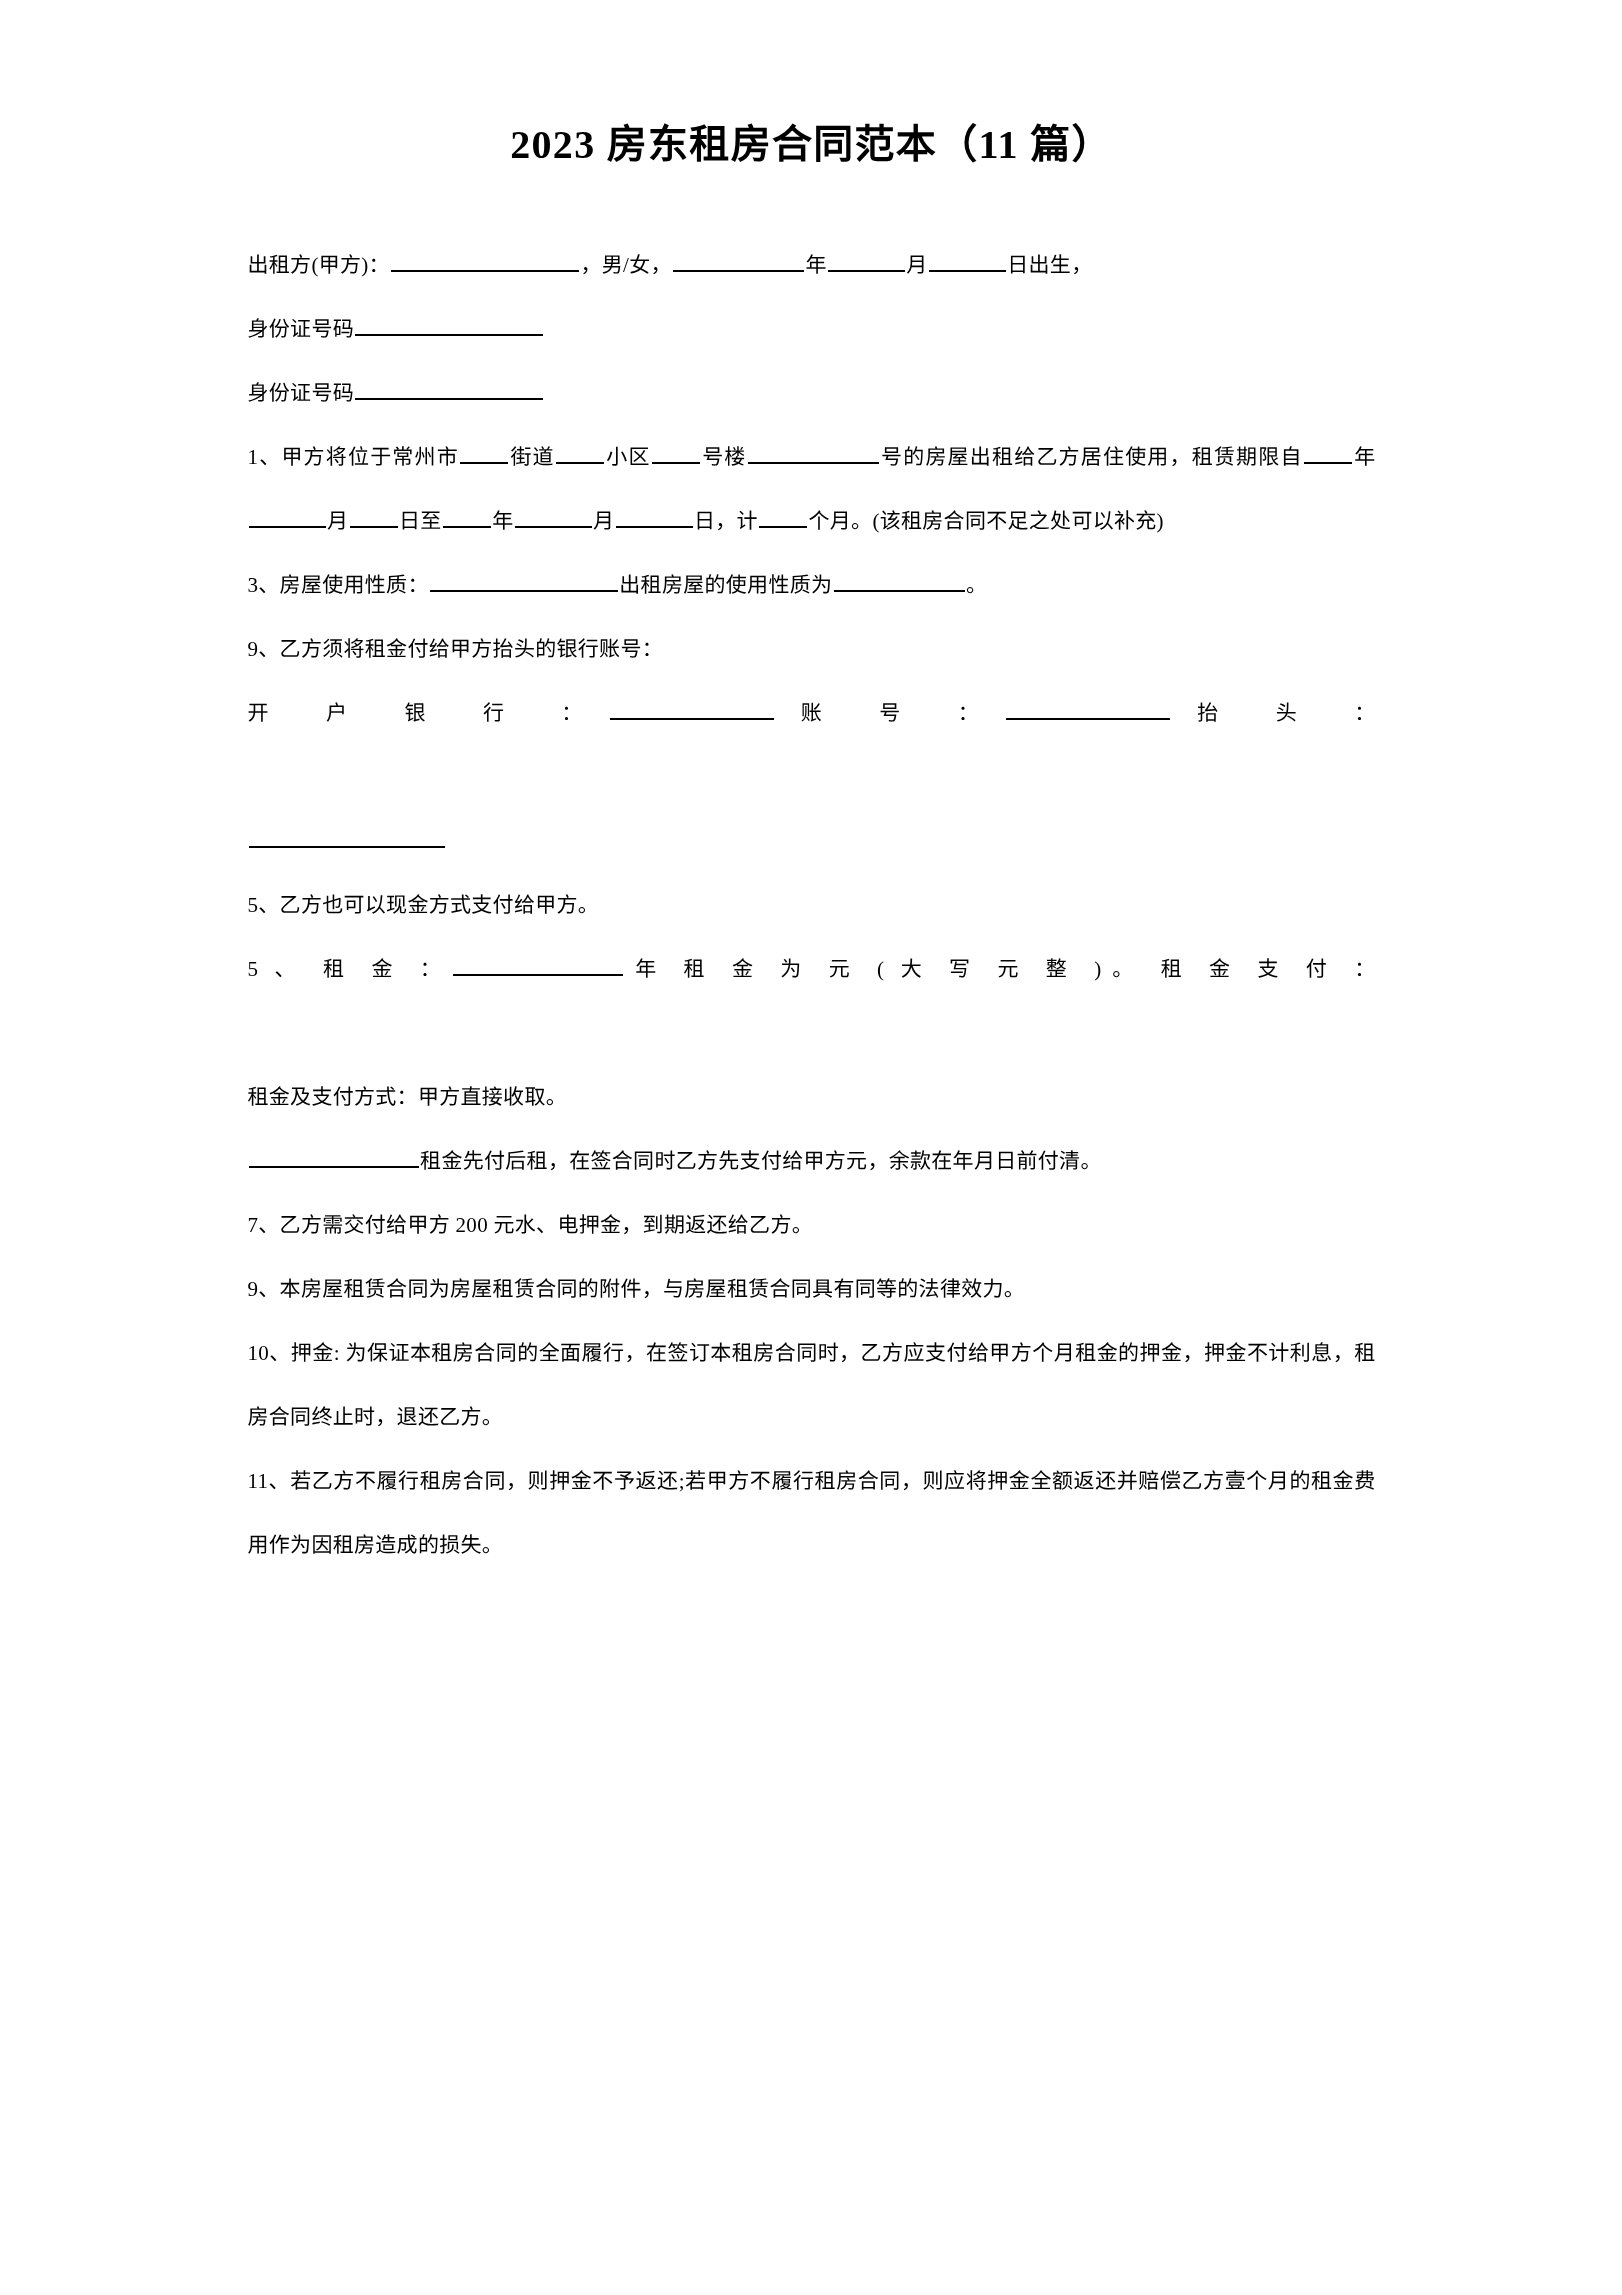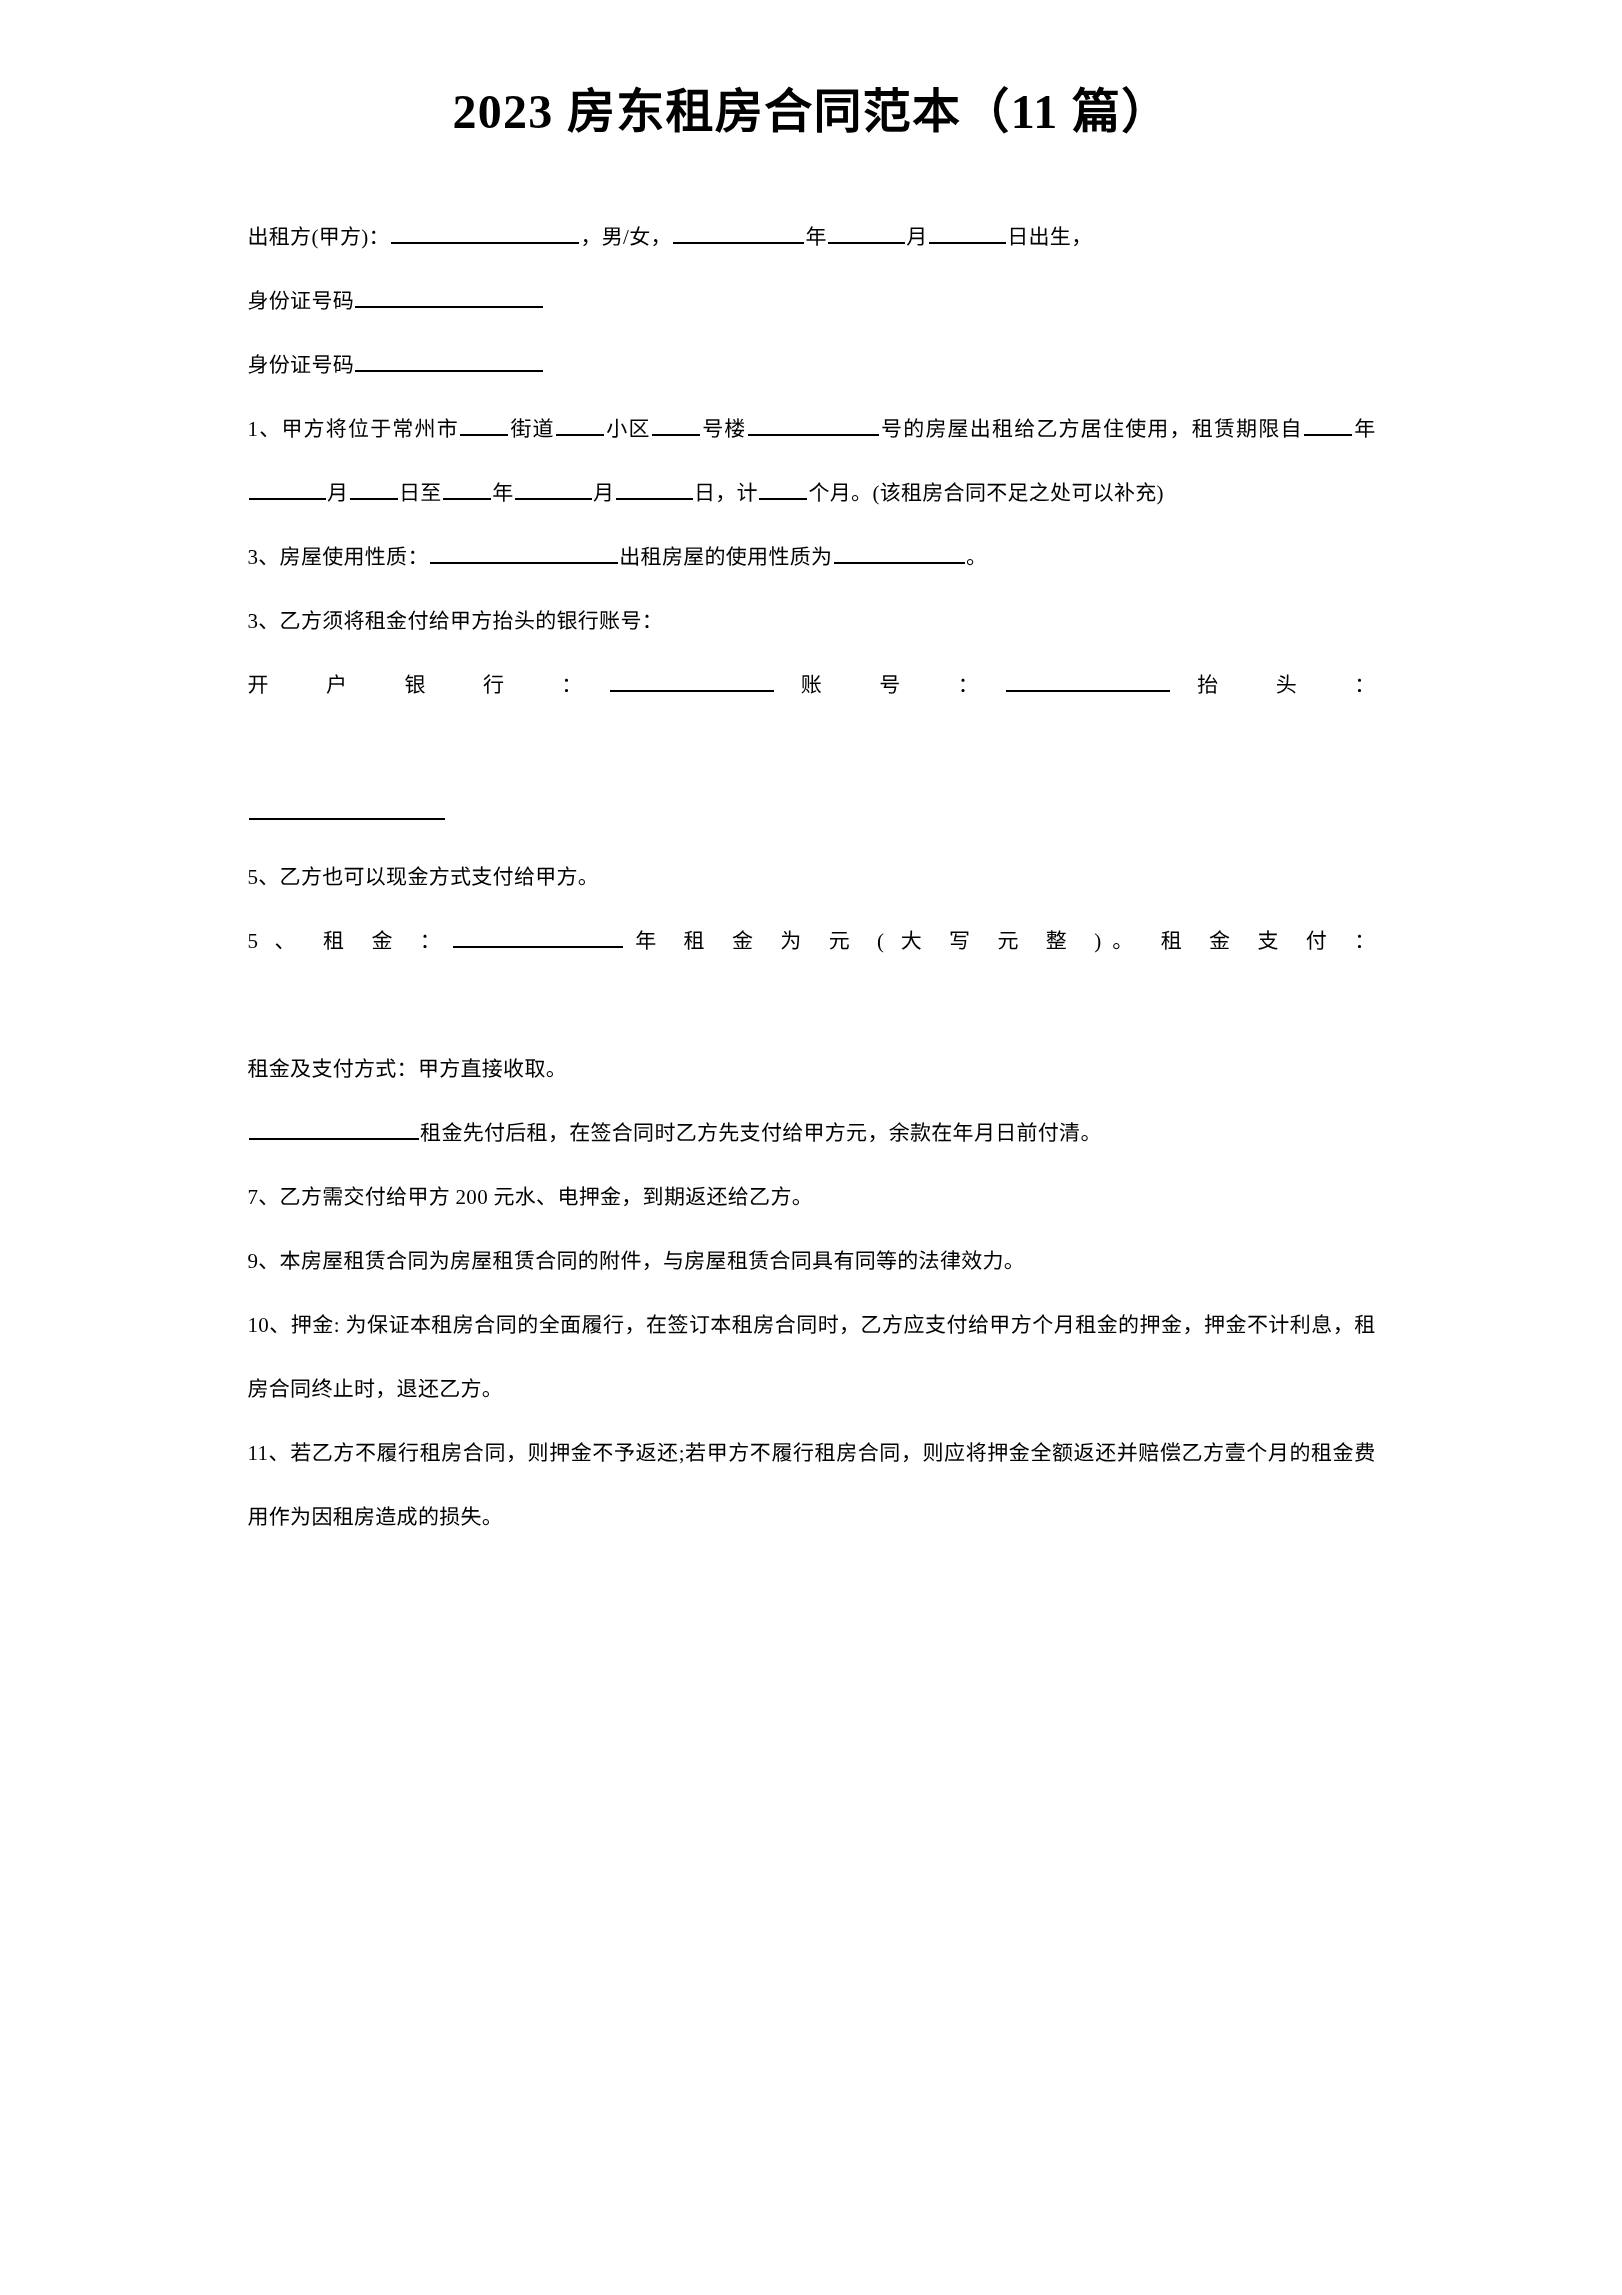--- a/index.html
+++ b/index.html
@@ -16,25 +16,25 @@
     position: relative;
     width: 1623px;
     height: 2295px;
     background: #ffffff;
     box-sizing: border-box;
     padding: 0;
     overflow: hidden;
   }
   .doc-title {
     text-align: center;
-    font-size: 48px;
+    font-size: 40px;
     font-weight: 700;
     letter-spacing: 1.3px;
     margin: 0;
-    padding-top: 82px;
+    padding-top: 120px;
     line-height: 1.25;
     font-family: "Liberation Serif", "DejaVu Serif", serif;
   }
   .body-block {
     margin: 0 auto;
     width: 1128px;
     padding-top: 63px;
   }
   p.para {
     margin: 0 0 0 0;
@@ -95,21 +95,21 @@
 
     <p class="para">
       <span>1、甲方将位于常州市</span><span class="blank b-sm"></span><span>街道</span><span class="blank b-sm"></span><span>小区</span><span class="blank b-sm"></span><span>号楼</span><span class="blank b-lg"></span><span>号的房屋出租给乙方居住使用，租赁期限自</span><span class="blank b-sm"></span><span>年</span><span class="blank b-md"></span><span>月</span><span class="blank b-sm"></span><span>日至</span><span class="blank b-sm"></span><span>年</span><span class="blank b-md"></span><span>月</span><span class="blank b-md"></span><span>日，计</span><span class="blank b-sm"></span><span>个月。(该租房合同不足之处可以补充)</span>
     </p>
 
 
     <p class="para">
       <span>3、房屋使用性质：</span><span class="blank b-xl"></span><span>出租房屋的使用性质为</span><span class="blank b-lg"></span><span>。</span>
     </p>
 
-    <p class="para">3、乙方须将租金付给甲方抬头的银行账号：</p>
+    <p class="para">9、乙方须将租金付给甲方抬头的银行账号：</p>
 
     <p class="para justify-full">
       <span>开 户 银 行 ：</span><span class="blank b-bank"></span><span>账 号 ：</span><span class="blank b-acct"></span><span>抬 头 ：</span>
     </p>
 
     <p class="para">
       <span class="blank b-line"></span>
     </p>
 
     <p class="para">5、乙方也可以现金方式支付给甲方。</p>

